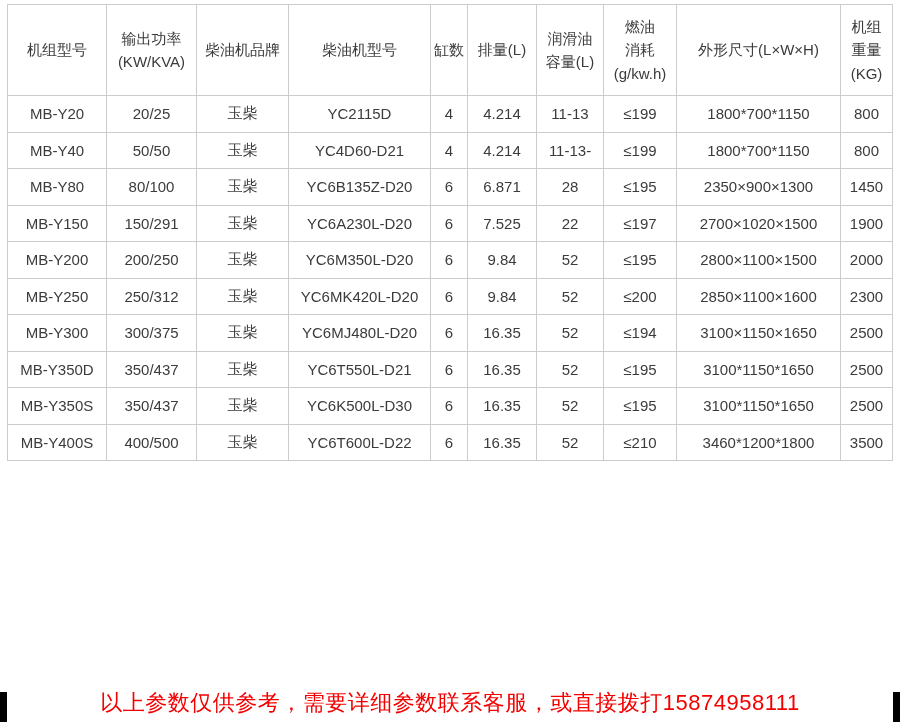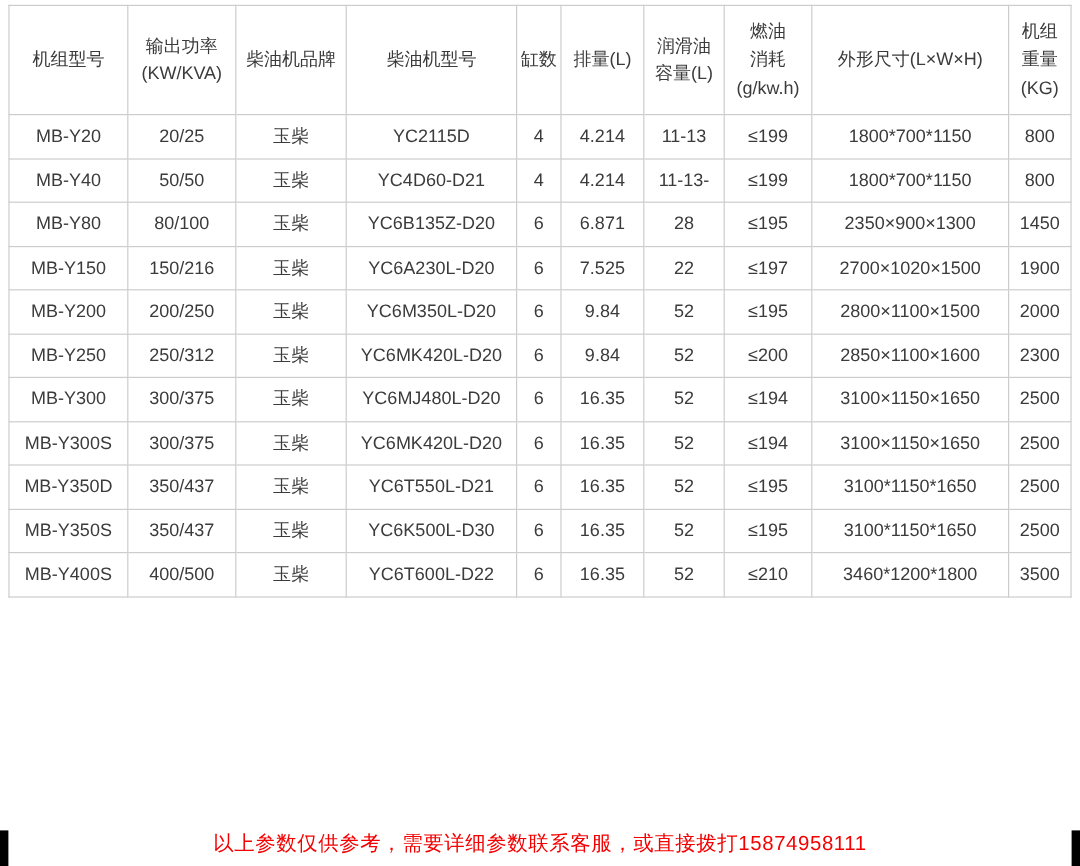--- a/index.html
+++ b/index.html
@@ -39,21 +39,21 @@
   col.c4{width:37px}
   col.c5{width:69px}
   col.c6{width:67px}
   col.c7{width:73px}
   col.c8{width:164px}
   col.c9{width:52px}
 
   .footer{
     position:absolute;left:0;top:683px;width:900px;height:39px;
     display:flex;align-items:center;justify-content:center;
-    font-size:17px;
+    font-size:22px;
     color:#f40000;
     letter-spacing:0.5px;
   }
   .corner-bar{
     position:absolute;bottom:0;width:7px;height:30px;background:#000000;
   }
   .corner-bar.left{left:0;}
   .corner-bar.right{right:0;}
 </style>
 </head>
@@ -126,21 +126,21 @@
           <td>YC6B135Z-D20</td>
           <td>6</td>
           <td>6.871</td>
           <td>28</td>
           <td>≤195</td>
           <td>2350×900×1300</td>
           <td>1450</td>
         </tr>
         <tr>
           <td>MB-Y150</td>
-          <td>150/216</td>
+          <td>150/291</td>
           <td>玉柴</td>
           <td>YC6A230L-D20</td>
           <td>6</td>
           <td>7.525</td>
           <td>22</td>
           <td>≤197</td>
           <td>2700×1020×1500</td>
           <td>1900</td>
         </tr>
         <tr>
@@ -173,32 +173,20 @@
           <td>玉柴</td>
           <td>YC6MJ480L-D20</td>
           <td>6</td>
           <td>16.35</td>
           <td>52</td>
           <td>≤194</td>
           <td>3100×1150×1650</td>
           <td>2500</td>
         </tr>
         <tr>
-          <td>MB-Y300S</td>
-          <td>300/375</td>
-          <td>玉柴</td>
-          <td>YC6MK420L-D20</td>
-          <td>6</td>
-          <td>16.35</td>
-          <td>52</td>
-          <td>≤194</td>
-          <td>3100×1150×1650</td>
-          <td>2500</td>
-        </tr>
-        <tr>
           <td>MB-Y350D</td>
           <td>350/437</td>
           <td>玉柴</td>
           <td>YC6T550L-D21</td>
           <td>6</td>
           <td>16.35</td>
           <td>52</td>
           <td>≤195</td>
           <td>3100*1150*1650</td>
           <td>2500</td>

